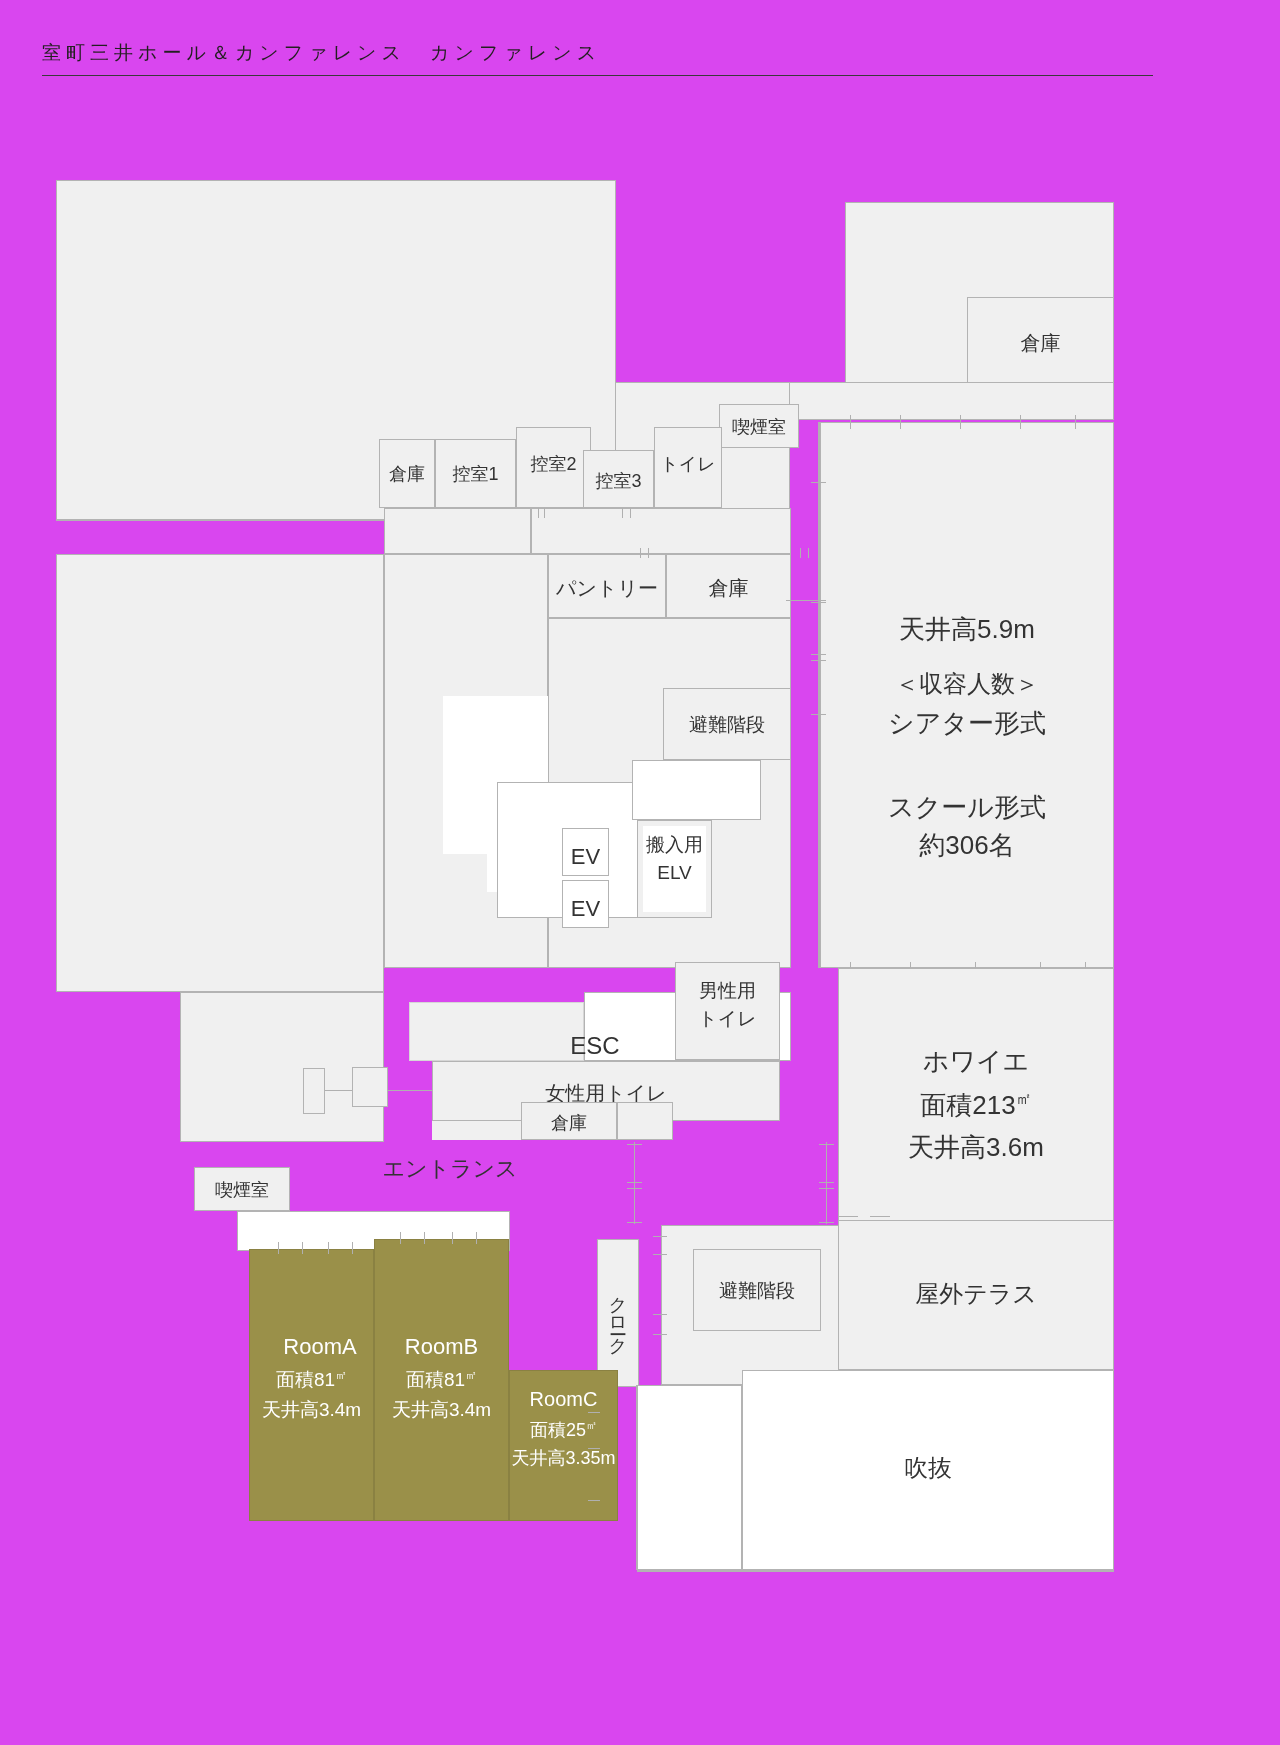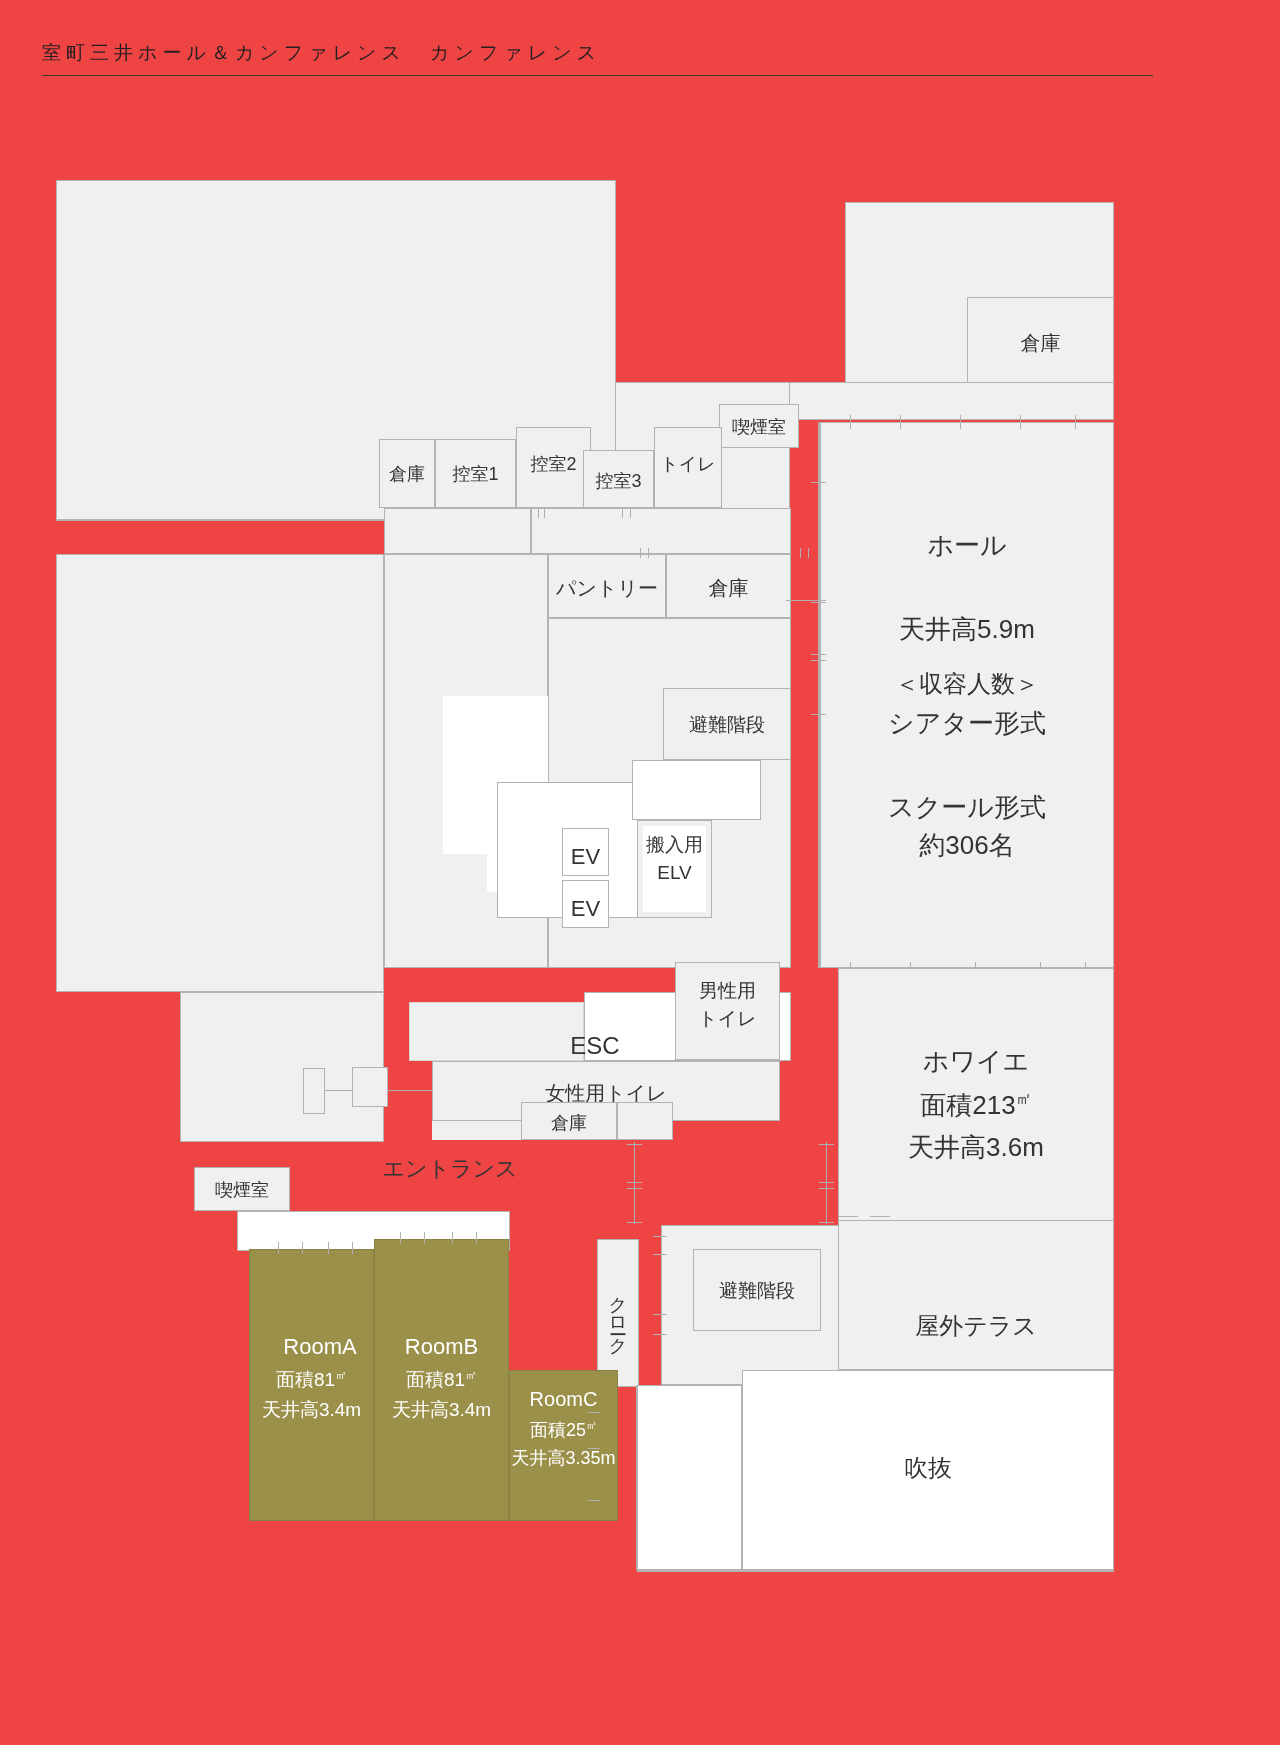--- a/index.html
+++ b/index.html
@@ -6,21 +6,21 @@
   * { box-sizing: border-box; }
   html, body {
     margin: 0; padding: 0;
     background: #ffffff;
     font-family: "Liberation Sans", "DejaVu Sans", sans-serif;
   }
   #page {
     position: relative;
     width: 1280px;
     height: 1745px;
-    background: #ef4444;
+    background: #d946ef;
     overflow: hidden;
   }
   
   #header {
     position: absolute;
     left: 0; top: 0;
     width: 1280px; height: 82px;
   }
   #header-title {
     position: absolute;
@@ -194,21 +194,20 @@
     <div class="shape white" style="left:237px; top:1129px; width:273px; height:40px;"></div>
 
     <div class="shape" style="left:597px; top:1157px; width:42px; height:148px;"></div>
     <div class="lbl vert sz18" style="left:597px; top:1163px; width:42px; height:140px; line-height:42px;">クローク</div>
 
     <div class="shape" style="left:661px; top:1143px; width:188px; height:160px;"></div>
     <div class="shape" style="left:693px; top:1167px; width:128px; height:82px;"></div>
     <div class="lbl sz19" style="left:693px; top:1196px; width:128px;">避難階段</div>
 
     <div class="shape" style="left:820px; top:340px; width:294px; height:546px;"></div>
-    <div class="bigtext sz26" style="left:820px; top:444px; width:294px;">ホール</div>
     <div class="bigtext sz26" style="left:820px; top:528px; width:294px;">天井高5.9m</div>
     <div class="bigtext sz24" style="left:820px; top:584px; width:294px;">＜収容人数＞</div>
     <div class="bigtext sz26" style="left:820px; top:622px; width:294px;">シアター形式</div>
     <div class="bigtext sz26" style="left:820px; top:706px; width:294px;">スクール形式</div>
     <div class="bigtext sz26" style="left:820px; top:744px; width:294px;">約306名</div>
 
     <div class="tickline" style="left:850px; top:333px; width:1px; height:14px;"></div>
     <div class="tickline" style="left:900px; top:333px; width:1px; height:14px;"></div>
     <div class="tickline" style="left:960px; top:333px; width:1px; height:14px;"></div>
     <div class="tickline" style="left:1020px; top:333px; width:1px; height:14px;"></div>
@@ -221,21 +220,21 @@
     <div class="tickline" style="left:818px; top:340px; width:2px; height:546px;"></div>
 
     <div class="shape" style="left:838px; top:886px; width:276px; height:314px;"></div>
     <div class="bigtext sz26" style="left:838px; top:960px; width:276px;">ホワイエ</div>
     <div class="bigtext sz26" style="left:838px; top:1004px; width:276px;">
       <span>面積213</span><span class="sup">㎡</span>
     </div>
     <div class="bigtext sz26" style="left:838px; top:1046px; width:276px;">天井高3.6m</div>
 
     <div class="shape" style="left:838px; top:1138px; width:276px; height:150px;"></div>
-    <div class="lbl sz24" style="left:838px; top:1196px; width:276px;margin-top:32px;">屋外テラス</div>
+    <div class="lbl sz24" style="left:838px; top:1196px; width:276px;">屋外テラス</div>
 
     <div class="shape white" style="left:742px; top:1288px; width:372px; height:200px;"></div>
     <div class="lbl sz24" style="left:742px; top:1370px; width:372px;">吹抜</div>
 
     <div class="shape white" style="left:637px; top:1303px; width:105px; height:185px;"></div>
     <div class="shape white" style="left:637px; top:1488px; width:477px; height:-1px;"></div>
     <div class="tickline" style="left:637px; top:1487px; width:477px; height:1px; background:#b3b3b3;"></div>
     <div class="tickline" style="left:636px; top:1303px; width:1px; height:185px; background:#b3b3b3;"></div>
 
     <div class="shape room" style="left:249px; top:1167px; width:125px; height:272px;"></div>

